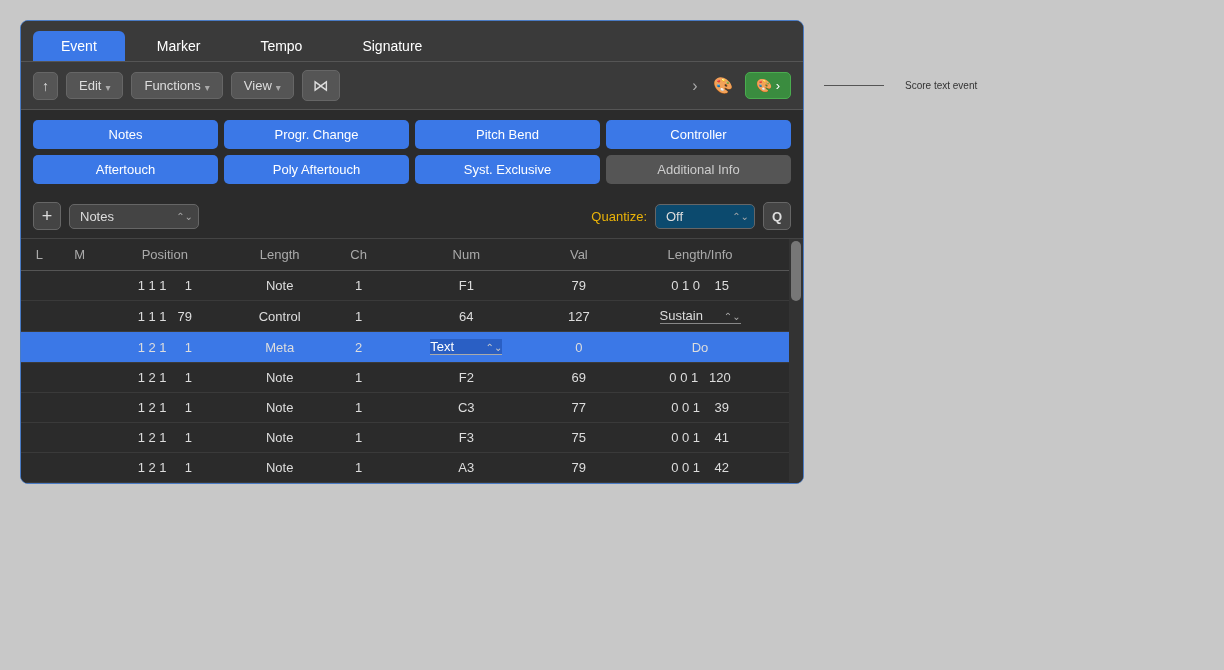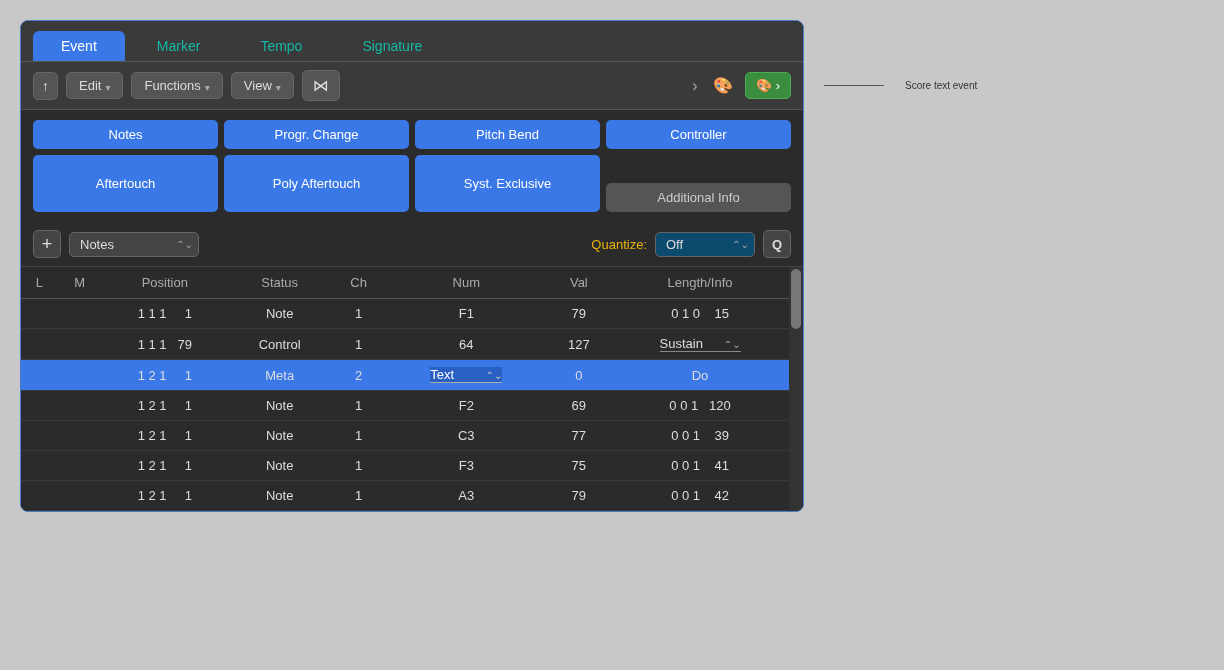--- a/index.html
+++ b/index.html
@@ -32,21 +32,21 @@
     .tab-bar {
       display: flex;
       background: #3a3a3a;
       padding: 10px 12px 0 12px;
       gap: 4px;
       border-bottom: 1px solid #555;
     }
     .tab {
       padding: 7px 28px;
       border-radius: 6px 6px 0 0;
-      color: #14b8a6;
+      color: #ffffff;
       font-size: 14px;
       cursor: pointer;
       border: none;
       background: transparent;
     }
     .tab.active {
       background: #3b78e7;
       color: white;
       font-weight: 500;
     }
@@ -131,21 +131,20 @@
       color: white;
       padding: 7px 10px;
       font-size: 13px;
       font-weight: 500;
       cursor: pointer;
       text-align: center;
     }
     .filter-btn.inactive {
       background: #555;
       color: #ccc;
-      margin-top: 28px;
     }
 
     
     .notes-bar {
       display: flex;
       align-items: center;
       padding: 8px 12px;
       background: #2b2b2b;
       gap: 8px;
       border-bottom: 1px solid #444;
@@ -422,21 +421,21 @@
     </div>
 
     <div class="table-wrapper">
       <div class="table-scroll">
         <table class="event-table">
           <thead>
             <tr>
               <th>L</th>
               <th>M</th>
               <th>Position</th>
-              <th>Status</th>
+              <th>Length</th>
               <th>Ch</th>
               <th>Num</th>
               <th>Val</th>
               <th>Length/Info</th>
             </tr>
           </thead>
           <tbody>
 
             <tr>
               <td class="lm"></td>

